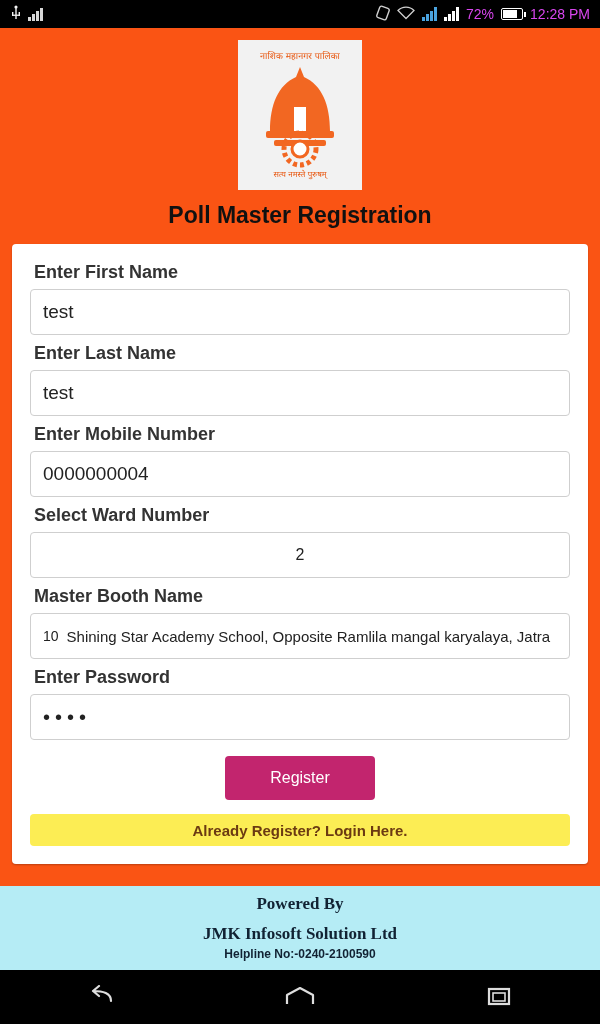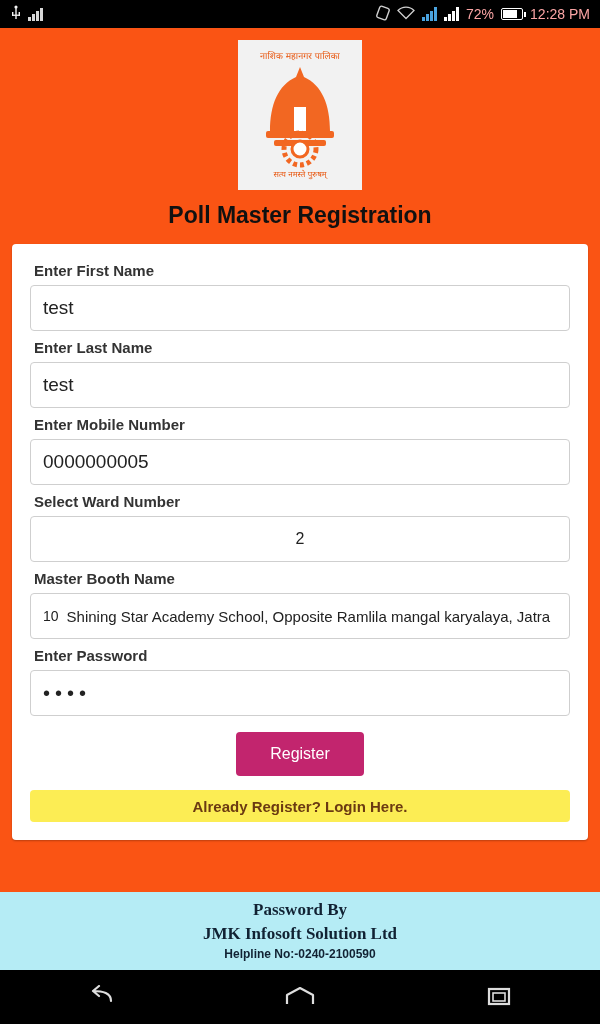--- a/index.html
+++ b/index.html
@@ -15,21 +15,21 @@
     width: 600px; height: 1024px;
     background: #fa5414;
     display: flex;
     flex-direction: column;
   }
 
   
   .statusbar {
     height: 28px;
     background: #000;
-    color: #fca5a5;
+    color: #d946ef;
     display: flex;
     align-items: center;
     justify-content: space-between;
     padding: 0 10px;
     font-size: 14px;
   }
   .status-left { display: flex; align-items: center; gap: 6px; }
   .status-right { display: flex; align-items: center; gap: 7px; font-size: 14px; }
   .sb-icon { display: inline-block; opacity: .95; }
   .bars {
@@ -94,21 +94,21 @@
   }
 
   .card {
     margin: 15px 12px 0 12px;
     background: #fff;
     border-radius: 4px;
     padding: 14px 18px 18px 18px;
     box-shadow: 0 1px 2px rgba(0,0,0,.25);
   }
   .field-label {
-    font-size: 15px;
+    font-size: 18px;
     font-weight: bold;
     color: #333;
     margin: 4px 0 6px 4px;
   }
   .input {
     width: 100%;
     height: 46px;
     border: 1px solid #cfcfcf;
     border-radius: 4px;
     padding: 8px 12px;
@@ -138,21 +138,21 @@
     font-size: 20px;
     color: #222;
   }
 
   .register-wrap { display: flex; justify-content: center; margin-top: 16px; }
   .register-btn {
     background: #c2256e;
     color: #fff;
     border: none;
     border-radius: 4px;
-    width: 128px;
+    width: 150px;
     height: 44px;
     font-size: 16px;
     cursor: pointer;
     font-family: "Liberation Sans", sans-serif;
   }
   .login-banner {
     margin-top: 14px;
     background: #fced54;
     border-radius: 4px;
     height: 32px;
@@ -166,21 +166,21 @@
   }
 
   
   .footer {
     background: #b5ecf5;
     text-align: center;
     padding: 8px 0 9px 0;
     color: #123;
   }
   .footer .f1 { font-size: 17px; font-weight: bold; font-family: "Liberation Serif", serif; }
-  .footer .f2 { font-size: 17px; font-weight: bold; font-family: "Liberation Serif", serif; margin-top: 4px;}
+  .footer .f2 { font-size: 17px; font-weight: bold; font-family: "Liberation Serif", serif; margin-top: 10px;}
   .footer .f3 { font-size: 12px; font-weight: bold; margin-top: 3px; }
 
   
   .navbar {
     height: 54px;
     background: #000;
     display: flex;
     align-items: center;
     justify-content: space-around;
   }
@@ -262,21 +262,21 @@
 
     <div class="card">
 
       <div class="field-label">Enter First Name</div>
       <div class="input spacer" placeholder="Enter First Name">test</div>
 
       <div class="field-label">Enter Last Name</div>
       <div class="input spacer" placeholder="Enter Last Name">test</div>
 
       <div class="field-label">Enter Mobile Number</div>
-      <div class="input spacer" placeholder="Enter Mobile Number">0000000005</div>
+      <div class="input spacer" placeholder="Enter Mobile Number">0000000004</div>
 
       <div class="field-label">Select Ward Number</div>
       <div class="input select spacer">2</div>
 
       <div class="field-label">Master Booth Name</div>
       <div class="input select-booth spacer">
         <span class="booth-no">10</span>
         <span>Shining Star Academy School, Opposite Ramlila mangal karyalaya, Jatra</span>
       </div>
 
@@ -285,21 +285,21 @@
 
       <div class="register-wrap">
         <button class="register-btn">Register</button>
       </div>
 
       <div class="login-banner">Already Register? Login Here.</div>
     </div>
   </div>
 
   <div class="footer">
-    <div class="f1">Password By</div>
+    <div class="f1">Powered By</div>
     <div class="f2">JMK Infosoft Solution Ltd</div>
     <div class="f3">Helpline No:-0240-2100590</div>
   </div>
 
   <div class="navbar">
     <div class="nav-btn">
       <svg width="34" height="24" viewBox="0 0 34 24">
           <path d="M28 16 C28 8 20 6 10 6 M10 6 L16 1 M10 6 L16 11" fill="none" stroke="#ddd" stroke-width="2.2" stroke-linecap="round" stroke-linejoin="round"></path>
         </svg>
     </div>

